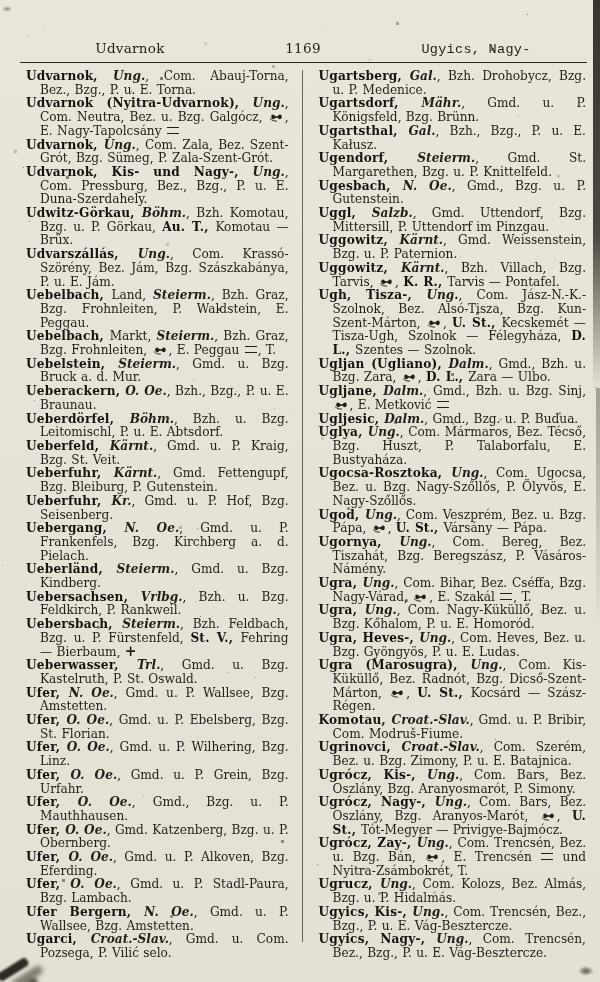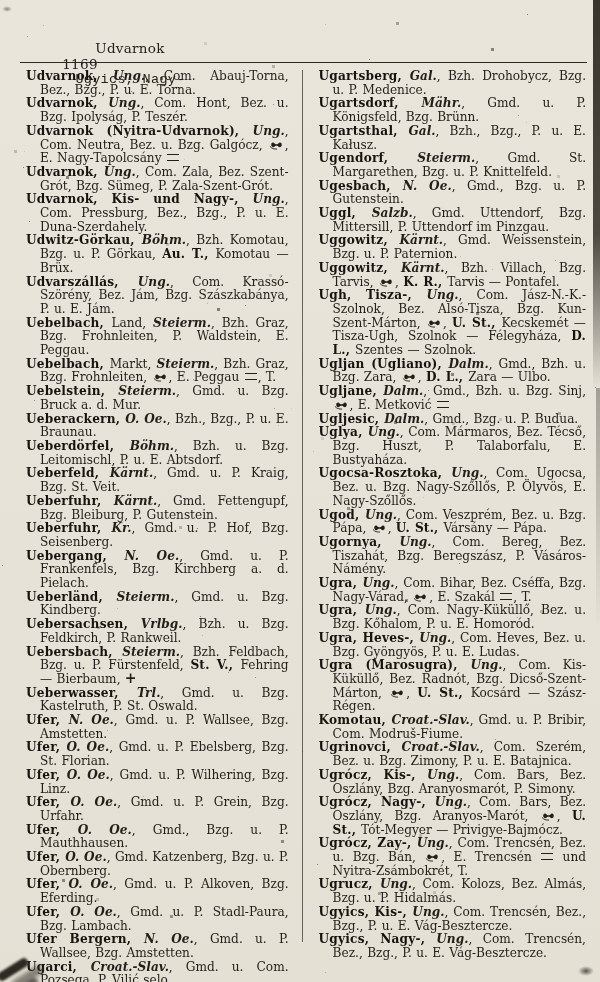--- a/index.html
+++ b/index.html
@@ -8,21 +8,21 @@
     width:600px;height:982px;
     background:linear-gradient(178deg,#e9e5da 0%,#e6e2d7 55%,#e4e0d4 100%);
     font-family:"DejaVu Serif","Liberation Serif",serif;
     color:#221e19;
     overflow:hidden;
   }
   
   .runhead{
     position:absolute;top:40px;left:20px;right:14px;
     display:flex;justify-content:space-between;align-items:baseline;
-    font-size:13.5px;letter-spacing:.3px;flex-direction:column;
+    font-size:13.5px;letter-spacing:.3px;
   }
   .runhead .rh-left{width:220px;text-align:center;}
   .runhead .rh-num{width:120px;text-align:center;}
   .runhead .rh-right{width:220px;text-align:center;font-family:Liberation Mono, monospace;}
   .head-rule{
     position:absolute;top:62px;left:20px;right:13px;height:0;
     border-top:1.7px solid #2c2823;
   }
   
   .cols{
@@ -89,21 +89,20 @@
     <span class="rh-num">1169</span>
     <span class="rh-right">Ugyics, Nagy-</span>
   </div>
 
   <div class="head-rule"></div>
   <div class="divider"></div>
 
   <div class="cols">
     <div class="col left" id="col-left">
         <p class="entry"><span class="hw">Udvarnok, </span><span class="rg">Ung.</span><span>, Com. Abauj-Torna, Bez., Bzg., P. u. E. Torna.</span></p>
-        <p class="entry"><span class="hw">Udvarnok, </span><span class="rg">Ung.</span><span>, Com. Hont, Bez. u. Bzg. Ipolyság, P. Teszér.</span></p>
         <p class="entry"><span class="hw">Udvarnok (Nyitra-Udvarnok), </span><span class="rg">Ung.</span><span>, Com. Neutra, Bez. u. Bzg. Galgócz, </span><span class="horn"><svg width="15" height="9" viewBox="0 0 20 12" aria-hidden="true">
               <path d="M3.1 6c-.7-2.7 1.5-4.8 3.5-3.5 1.2.8 1.7 1.7 3.4 1.7s2.2-.9 3.4-1.7c2-1.3 4.2.8 3.5 3.5-.5 1.9-2.3 2.7-3.9 1.8-1.1-.7-1.4-1.4-3-1.4s-1.9.7-3 1.4c-1.6.9-3.4.1-3.9-1.8z" fill="#221e1a"></path>
               <path d="M1.6 7.6c2.2 2.6 5.2 3.3 8.6 3.2" stroke="#221e1a" stroke-width="1.2" fill="none" stroke-linecap="round"></path>
             </svg></span><span>, E. Nagy-Tapolcsány </span><span class="tg"></span></p>
         <p class="entry"><span class="hw">Udvarnok, </span><span class="rg">Ung.</span><span>, Com. Zala, Bez. Szent-Grót, Bzg. Sümeg, P. Zala-Szent-Grót.</span></p>
         <p class="entry"><span class="hw">Udvarnok, Kis- und Nagy-, </span><span class="rg">Ung.</span><span>, Com. Pressburg, Bez., Bzg., P. u. E. Duna-Szerdahely.</span></p>
         <p class="entry"><span class="hw">Udwitz-Görkau, </span><span class="rg">Böhm.</span><span>, Bzh. Komotau, Bzg. u. P. Görkau, </span><span class="hw">Au. T., </span><span>Komotau — Brüx.</span></p>
         <p class="entry"><span class="hw">Udvarszállás, </span><span class="rg">Ung.</span><span>, Com. Krassó-Szörény, Bez. Jám, Bzg. Szászkabánya, P. u. E. Jám.</span></p>
         <p class="entry"><span class="hw">Uebelbach, </span><span>Land, </span><span class="rg">Steierm.</span><span>, Bzh. Graz, Bzg. Frohnleiten, P. Waldstein, E. Peggau.</span></p>
         <p class="entry"><span class="hw">Uebelbach, </span><span>Markt, </span><span class="rg">Steierm.</span><span>, Bzh. Graz, Bzg. Frohnleiten, </span><span class="horn"><svg width="15" height="9" viewBox="0 0 20 12" aria-hidden="true">

